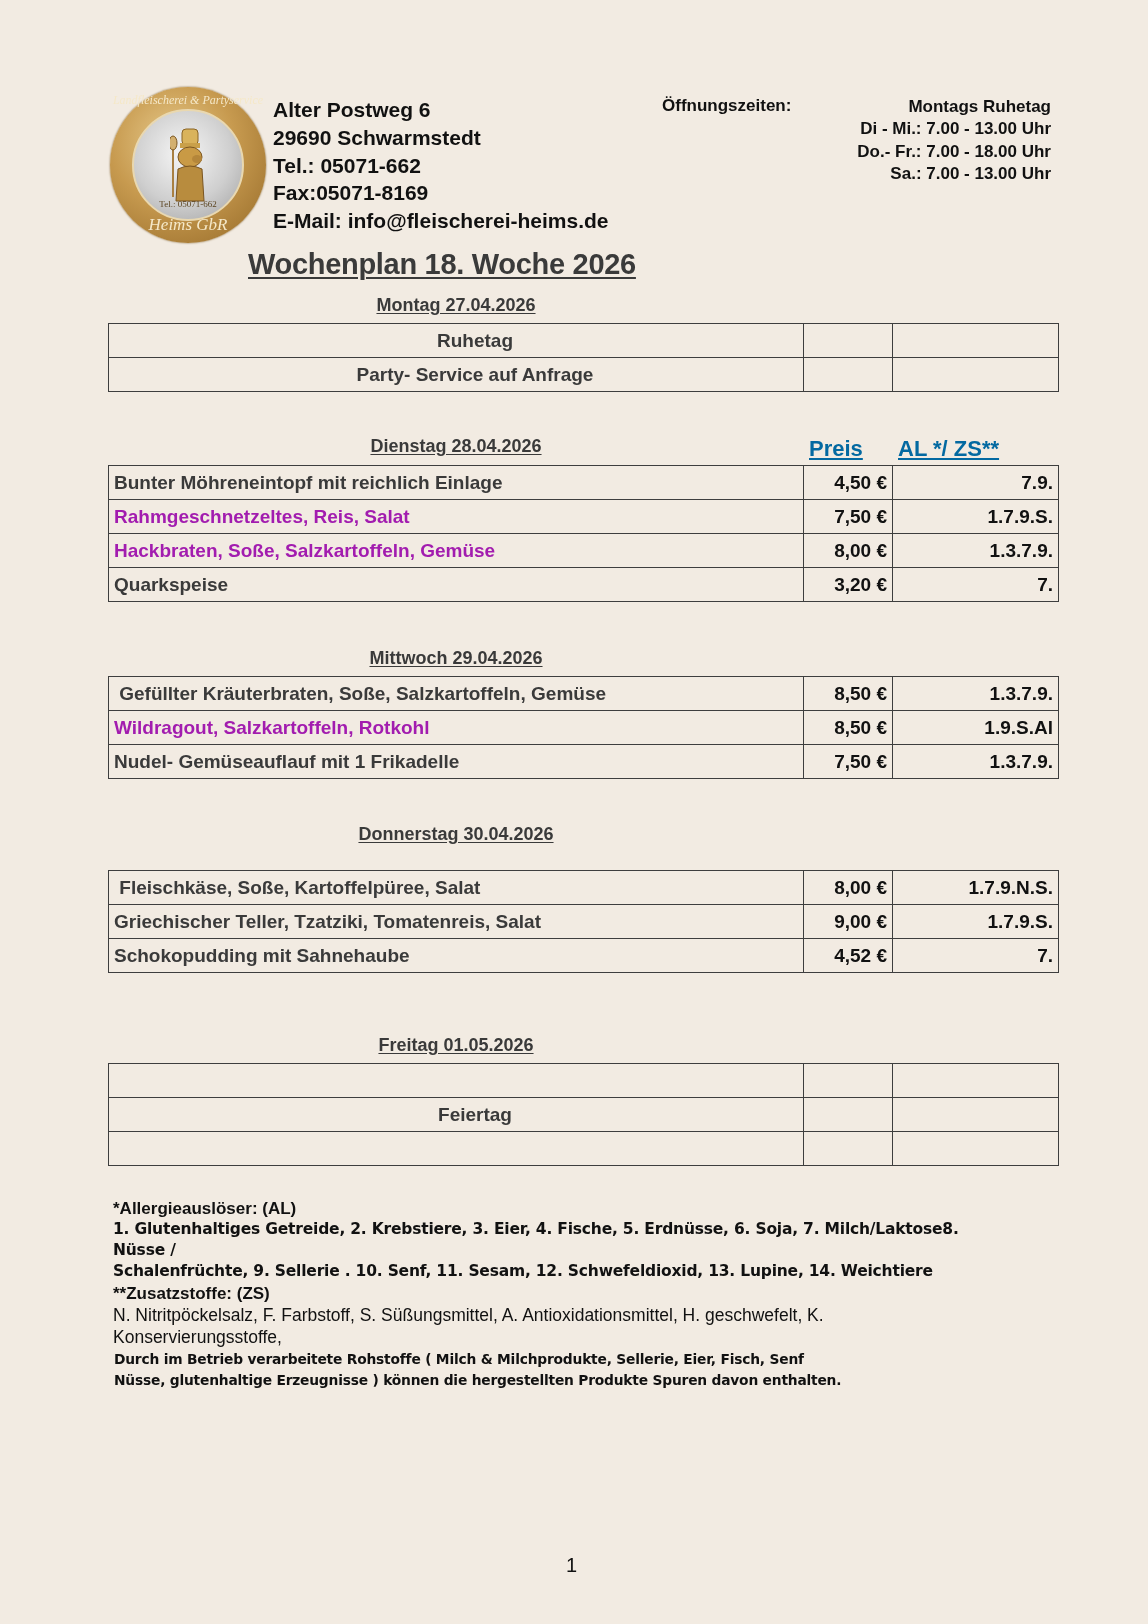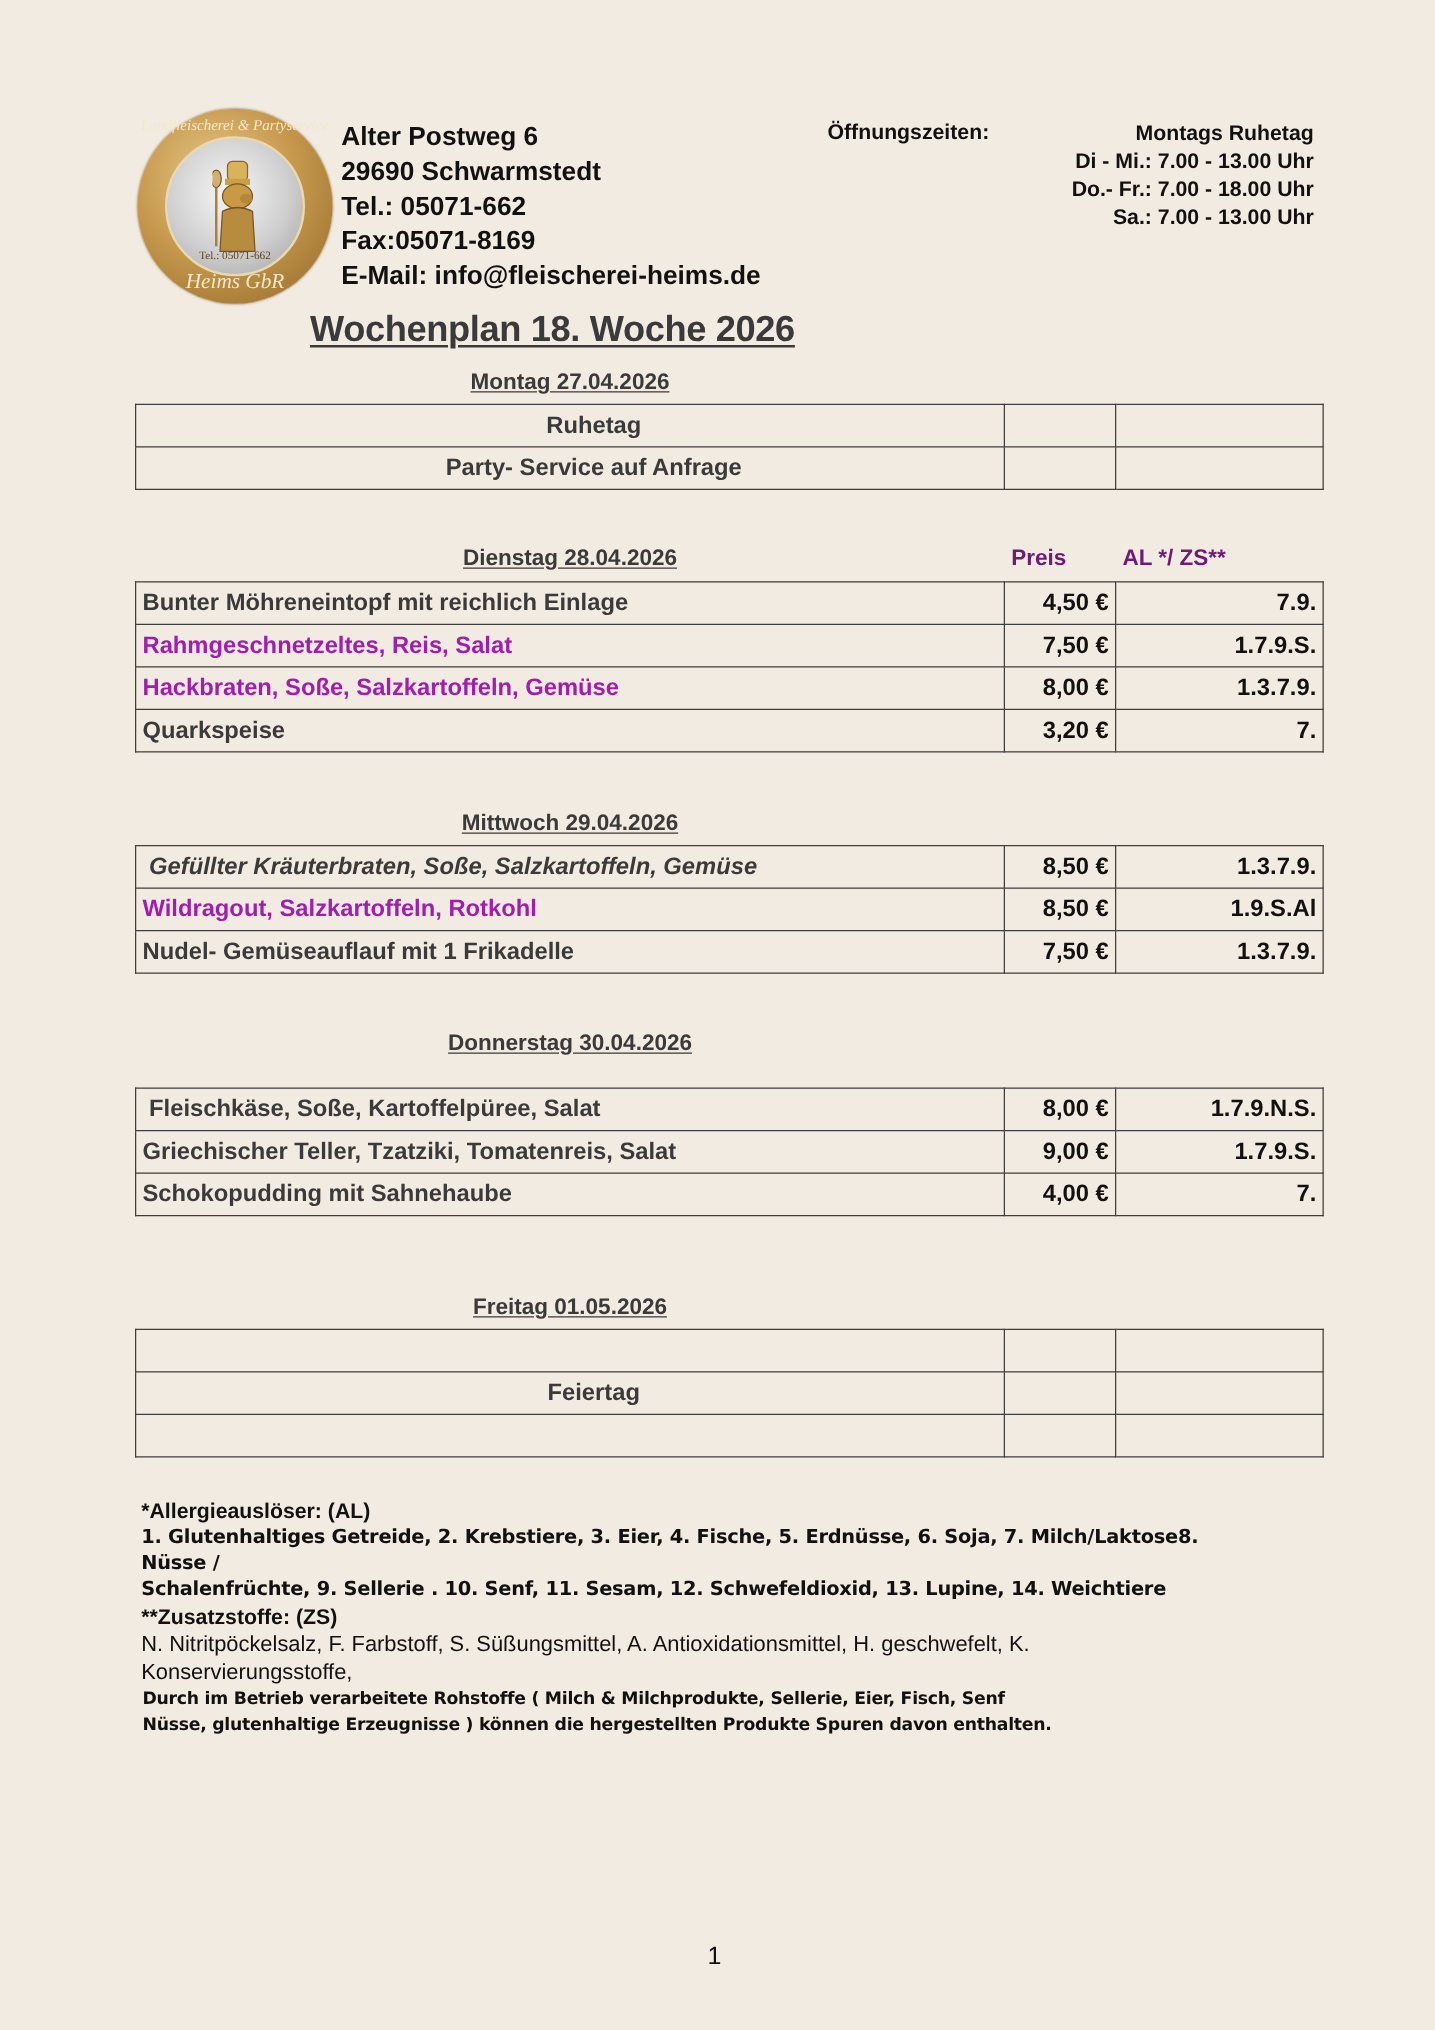--- a/index.html
+++ b/index.html
@@ -54,22 +54,22 @@
     text-underline-offset: 3px;
     letter-spacing: -0.3px;
   }
   .day-heading {
     font-weight: bold; font-size: 18px; color: #3a3a3a;
     text-decoration: underline; text-underline-offset: 2px;
     white-space: nowrap;
     transform: translateX(-50%);
   }
   .col-head {
-    font-weight: bold; font-size: 18px; color: #701a75;
-    text-underline-offset: 2px;
+    font-weight: bold; font-size: 22px; color: #0369a1;
+    text-decoration: underline; text-underline-offset: 2px;
   }
   table.menu {
     position: absolute; left: 108px; width: 950px;
     border-collapse: collapse; table-layout: fixed;
   }
   table.menu td {
     border: 1.5px solid #3e3e3e;
     height: 34px; padding: 0 5px;
     font-weight: bold; font-size: 19px;
     white-space: nowrap; overflow: hidden;
@@ -194,21 +194,21 @@
 
 <div class="abs day-heading" style="left:456px;top:648px;">Mittwoch 29.04.2026</div>
 <table class="menu" style="top:676px;">
   <colgroup>
       <col class="c1">
       <col class="c2">
       <col class="c3">
     </colgroup>
   <tbody>
       <tr>
-    <td class="dish" style="white-space:pre;font-style:italic;"> Gefüllter Kräuterbraten, Soße, Salzkartoffeln, Gemüse</td>
+    <td class="dish" style="white-space:pre;"> Gefüllter Kräuterbraten, Soße, Salzkartoffeln, Gemüse</td>
     <td class="price">8,50 €</td>
     <td class="codes">1.3.7.9.</td>
   </tr>
   <tr>
     <td class="dish dark">Wildragout, Salzkartoffeln, Rotkohl</td>
     <td class="price">8,50 €</td>
     <td class="codes">1.9.S.Al</td>
   </tr>
   <tr>
     <td class="dish">Nudel- Gemüseauflauf mit 1 Frikadelle</td>
@@ -231,21 +231,21 @@
     <td class="price">8,00 €</td>
     <td class="codes">1.7.9.N.S.</td>
   </tr>
   <tr>
     <td class="dish">Griechischer Teller, Tzatziki, Tomatenreis, Salat</td>
     <td class="price">9,00 €</td>
     <td class="codes">1.7.9.S.</td>
   </tr>
   <tr>
     <td class="dish">Schokopudding mit Sahnehaube</td>
-    <td class="price">4,00 €</td>
+    <td class="price">4,52 €</td>
     <td class="codes">7.</td>
   </tr>
 </tbody>
   </table>
 
 <div class="abs day-heading" style="left:456px;top:1035px;">Freitag 01.05.2026</div>
 <table class="menu" style="top:1063px;">
   <colgroup>
       <col class="c1">
       <col class="c2">

